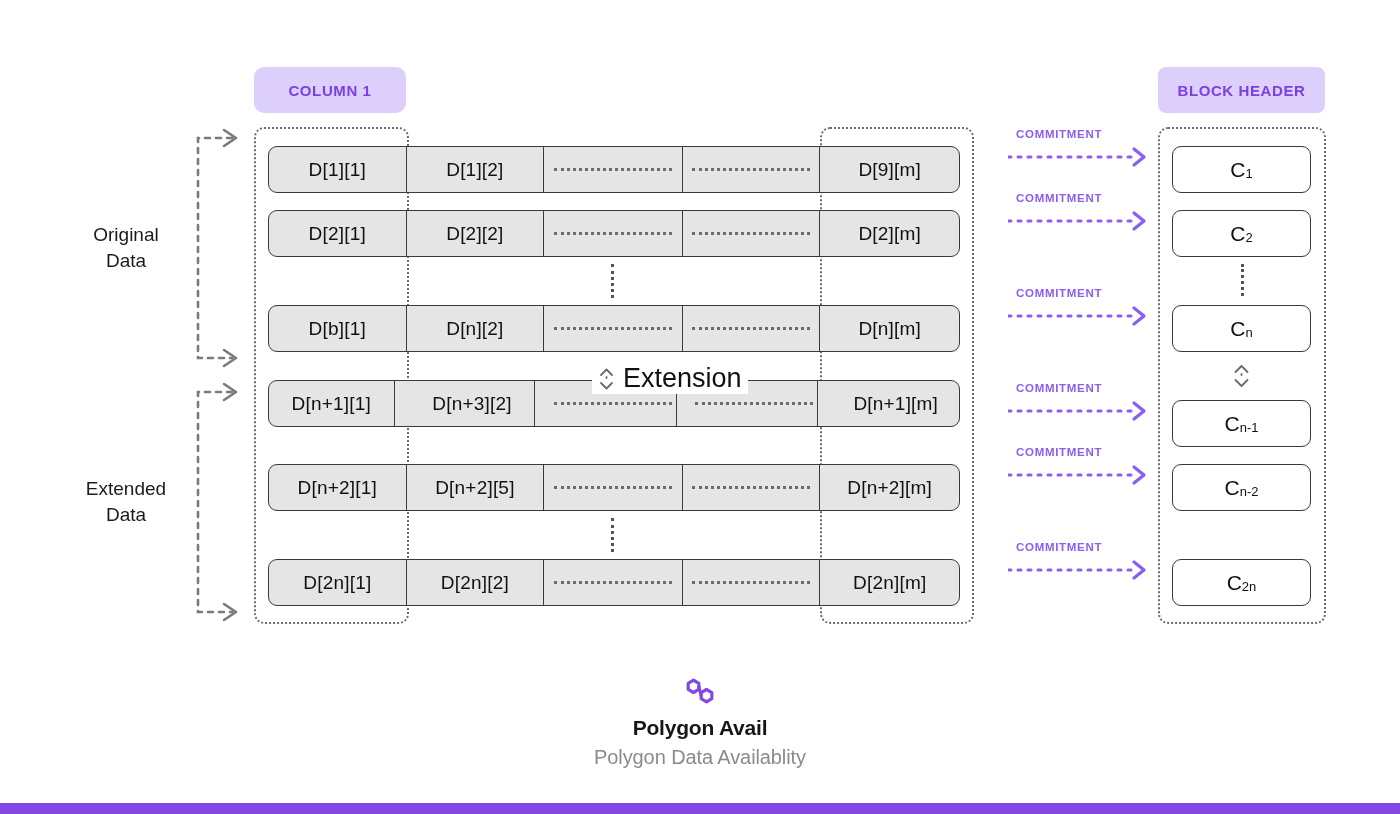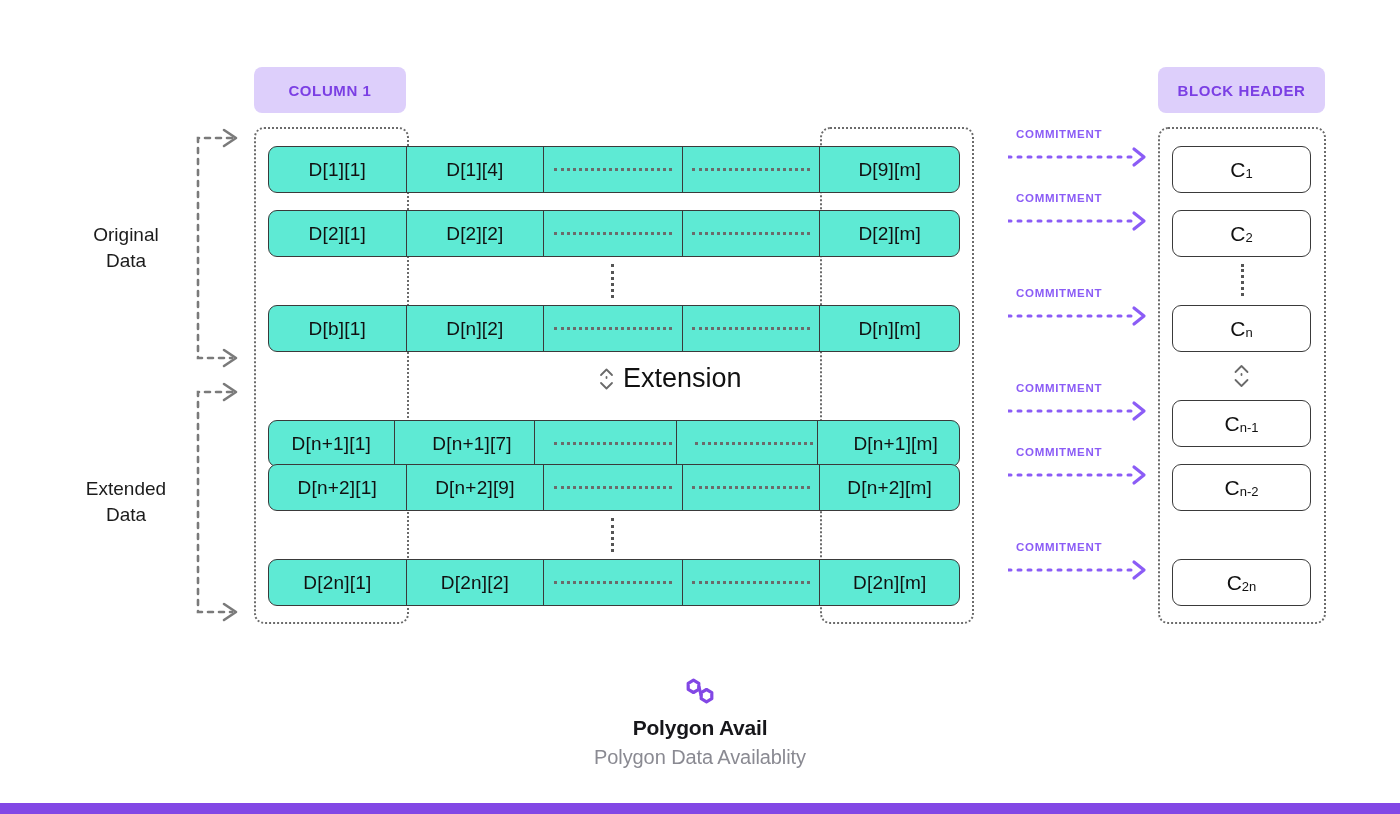--- a/index.html
+++ b/index.html
@@ -23,21 +23,21 @@
     border-radius: 8px;
     color: #7B3FE4;
     font-size: 15px;
     font-weight: 700;
     letter-spacing: 0.6px;
     display: flex;
     align-items: center;
     justify-content: center;
     height: 46px;
   }
-  #badge-col1   { left: 254px;  top: 67px; width: 152px; }
+  #badge-col1   { left: 254px;  top: 67px; width: 152px; border-radius: 10px; }
   #badge-colm   { left: 822px;  top: 67px; width: 152px; }
   #badge-header { left: 1158px; top: 67px; width: 167px; }
 
   
   .col-bracket {
     position: absolute;
     border: 2px dotted #6b6b6b;
     border-radius: 10px;
     pointer-events: none;
   }
@@ -62,21 +62,21 @@
 
   
   .data-row {
     position: absolute;
     left: 268px;
     width: 692px;
     height: 47px;
     border: 1.6px solid #3a3a3a;
     border-radius: 9px;
     display: flex;
-    background: #5eead4;
+    background: #e5e5e5;
     overflow: hidden;
   }
   .cell {
     display: flex;
     align-items: center;
     justify-content: center;
     font-size: 19px;
     color: #111;
     letter-spacing: 0.2px;
     border-right: 1.4px solid #3a3a3a;
@@ -236,21 +236,21 @@
     <div>Data</div>
   </div>
   <div class="group-label" id="label-extended">
     <div>Extended</div>
     <div>Data</div>
   </div>
 
   <div id="matrix-rows">
       <div class="data-row" style="top: 146px;">
         <div class="cell c1">D[1][1]</div>
-        <div class="cell c2">D[1][4]</div>
+        <div class="cell c2">D[1][2]</div>
         <div class="cell c3">
           <div class="hdots"></div>
         </div>
         <div class="cell c4">
           <div class="hdots"></div>
         </div>
         <div class="cell c5">D[9][m]</div>
       </div>
       <div class="data-row" style="top: 210px;">
         <div class="cell c1">D[2][1]</div>
@@ -267,34 +267,34 @@
         <div class="cell c1">D[b][1]</div>
         <div class="cell c2">D[n][2]</div>
         <div class="cell c3">
           <div class="hdots"></div>
         </div>
         <div class="cell c4">
           <div class="hdots"></div>
         </div>
         <div class="cell c5">D[n][m]</div>
       </div>
-      <div class="data-row" style="top: 420px; gap: 15px;">
+      <div class="data-row" style="top: 380px; gap: 15px;">
         <div class="cell c1">D[n+1][1]</div>
-        <div class="cell c2">D[n+1][7]</div>
+        <div class="cell c2">D[n+3][2]</div>
         <div class="cell c3">
           <div class="hdots"></div>
         </div>
         <div class="cell c4">
           <div class="hdots"></div>
         </div>
         <div class="cell c5">D[n+1][m]</div>
       </div>
       <div class="data-row" style="top: 464px;">
         <div class="cell c1">D[n+2][1]</div>
-        <div class="cell c2">D[n+2][9]</div>
+        <div class="cell c2">D[n+2][5]</div>
         <div class="cell c3">
           <div class="hdots"></div>
         </div>
         <div class="cell c4">
           <div class="hdots"></div>
         </div>
         <div class="cell c5">D[n+2][m]</div>
       </div>
       <div class="data-row" style="top: 559px;">
         <div class="cell c1">D[2n][1]</div>

